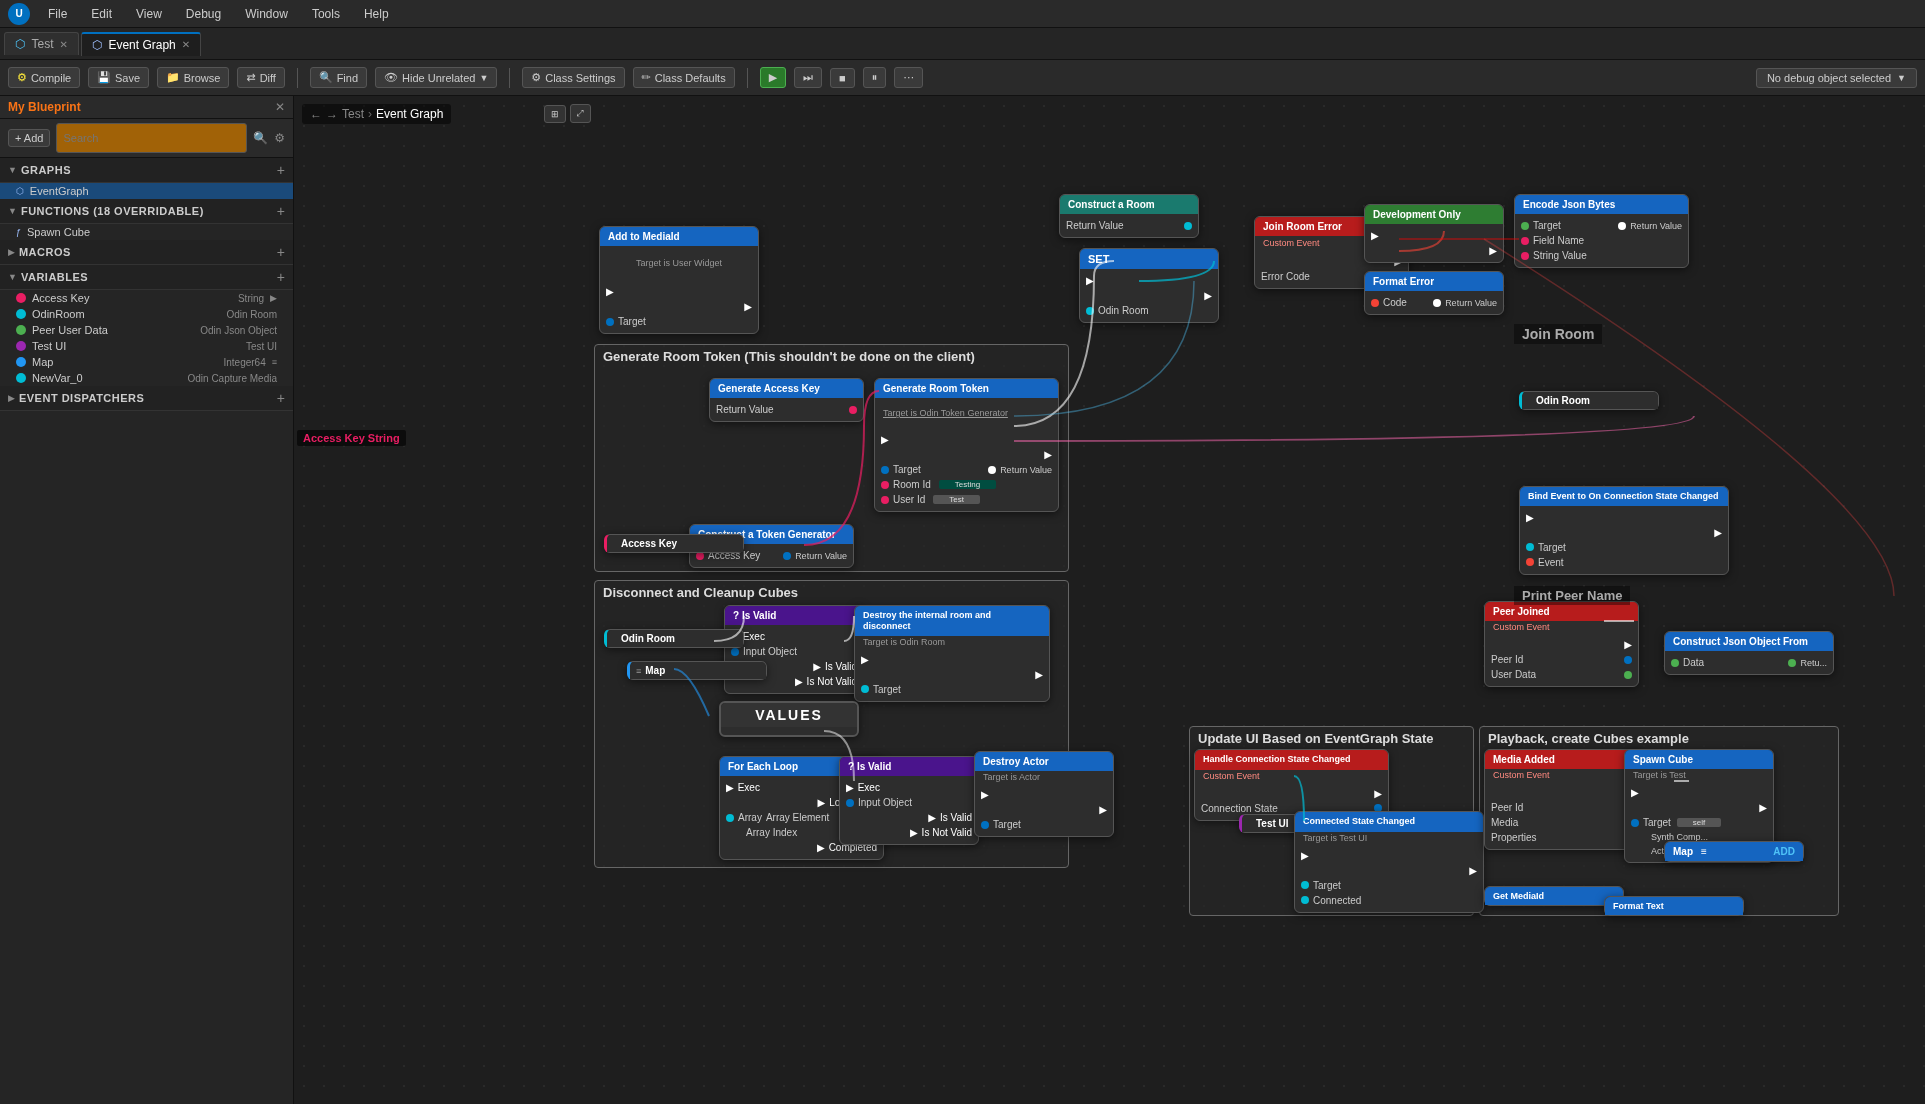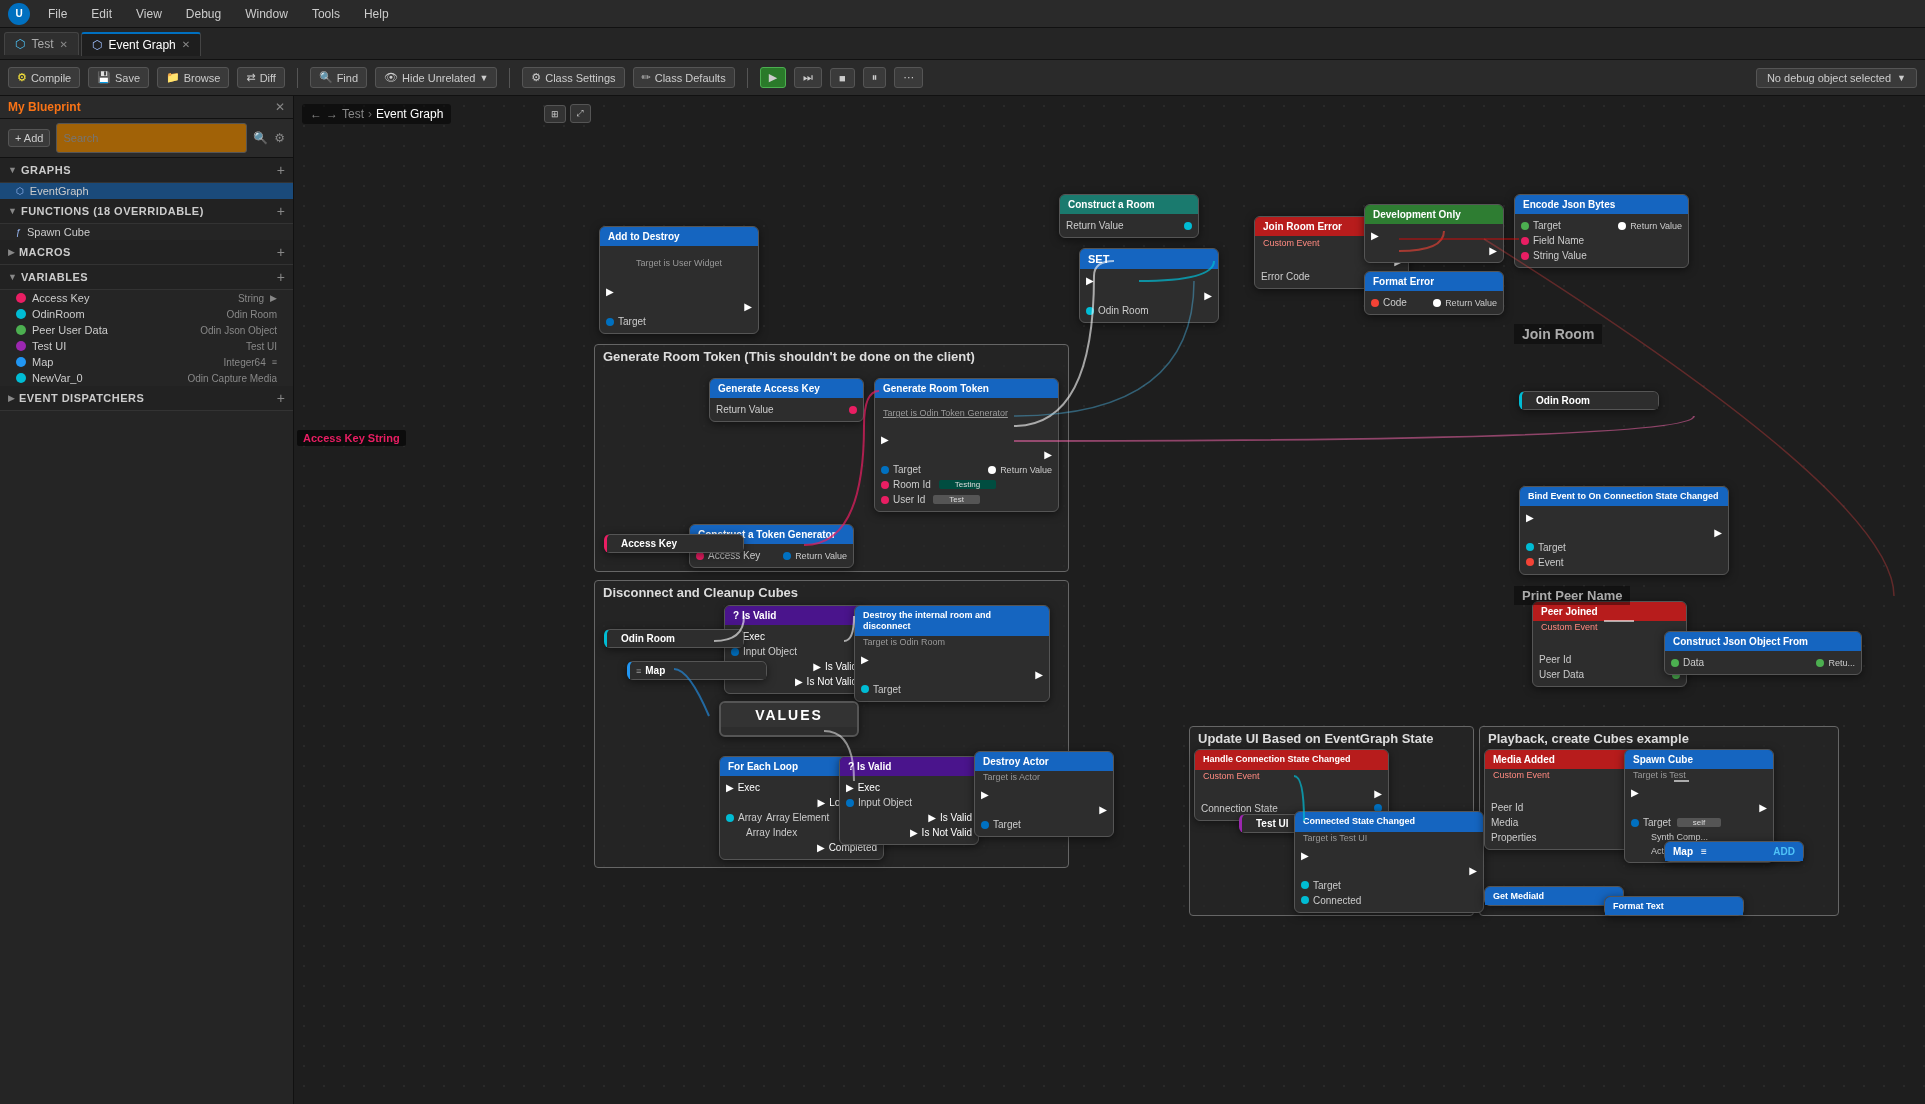--- a/index.html
+++ b/index.html
@@ -307,21 +307,21 @@
       <div class="comment-box" style="left:895px; top:630px; width:285px; height:190px;">
         <div class="comment-title">Update UI Based on EventGraph State</div>
       </div>
 
       <div class="comment-box" style="left:1185px; top:630px; width:360px; height:190px;">
         <div class="comment-title">Playback, create Cubes example</div>
       </div>
 
       <div class="bp-node" style="left:305px; top:130px; width:160px;">
         <div class="bp-node-header" style="background:#1565c0;">
-          <span style="font-size:10px;">Add to Destroy</span>
+          <span style="font-size:10px;">Add to MediaId</span>
         </div>
         <div style="font-size:9px; color:#999; padding:12px 8px;text-align:center;">Target is User Widget</div>
         <div class="bp-node-body">
           <div class="bp-pin exec">
             <span class="pin-exec-arrow">▶</span>
             <span></span>
           </div>
           <div class="bp-pin exec out">
             <span class="pin-exec-arrow">▶</span>
           </div>
@@ -754,21 +754,21 @@
           </div>
           <div class="bp-pin">
             <span style="margin-left:20px; font-size:9px;">Synth Comp...</span>
           </div>
           <div class="bp-pin">
             <span style="margin-left:20px; font-size:9px;">Acto...</span>
           </div>
         </div>
       </div>
 
-      <div class="bp-node" style="left:1190px; top:505px; width:155px;margin-left:48px;">
+      <div class="bp-node" style="left:1190px; top:505px; width:155px;">
         <div class="bp-node-header" style="background:#b71c1c;">
           <span style="font-size:10px;">Peer Joined</span>
         </div>
         <div style="font-size:9px; color:#ff8a80; padding:1px 8px;">Custom Event</div>
         <div class="bp-node-body">
           <div class="bp-pin exec out">
             <span class="pin-exec-arrow">▶</span>
           </div>
           <div class="bp-pin">
             <span>Peer Id</span>
@@ -776,21 +776,21 @@
           </div>
           <div class="bp-pin">
             <span>User Data</span>
             <div class="pin-dot pin-green" style="margin-left:auto;"></div>
           </div>
         </div>
       </div>
 
       <div style="position:absolute; left:1220px; top:490px; color:#aaa; font-weight:bold; font-size:13px; background:rgba(0,0,0,0.4); padding:2px 8px;">Print Peer Name</div>
 
-      <div class="bp-node" style="left:1370px; top:535px; width:198px;">
+      <div class="bp-node" style="left:1370px; top:535px; width:170px;">
         <div class="bp-node-header" style="background:#1565c0;">
           <span style="font-size:10px;">Construct Json Object From</span>
         </div>
         <div class="bp-node-body">
           <div class="bp-pin">
             <div class="pin-dot pin-green"></div>
             <span>Data</span>
             <div class="pin-dot pin-green" style="margin-left:auto;"></div>
             <span style="font-size:9px;">Retu...</span>
           </div>

